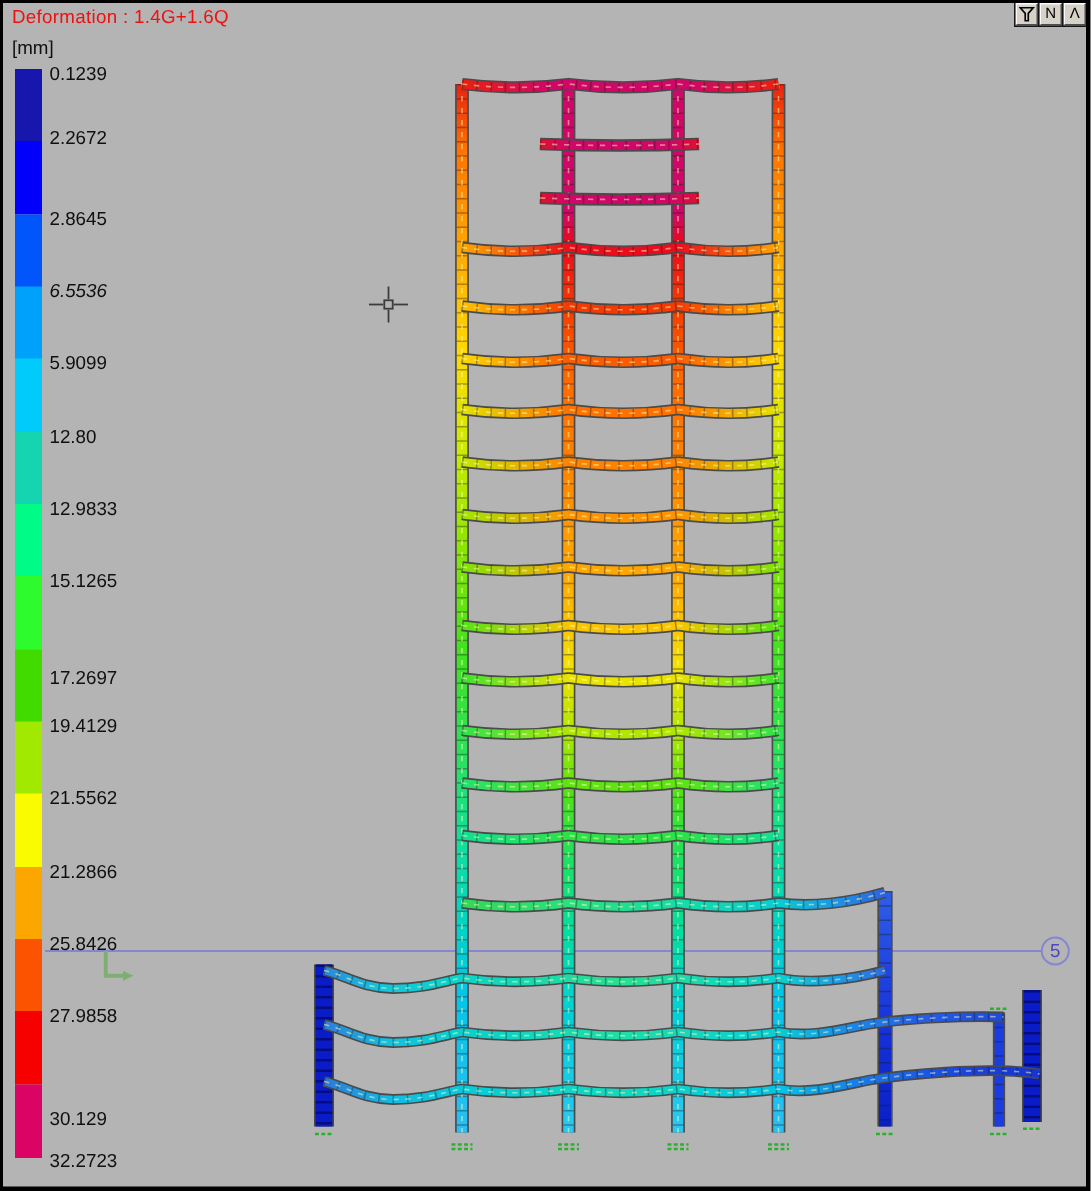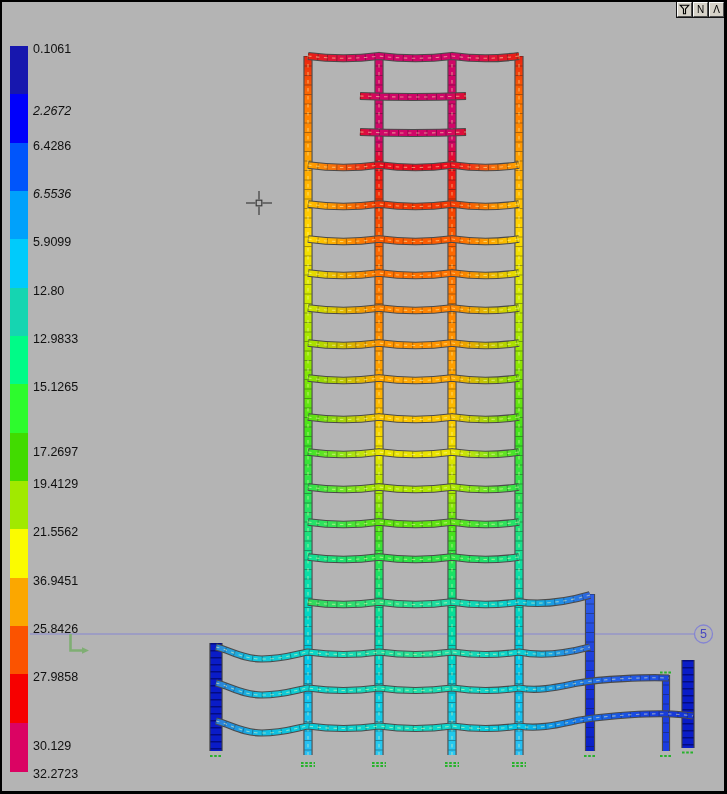--- a/index.html
+++ b/index.html
@@ -318,49 +318,53 @@
       <path d="M82,647.2 L89,650.5 L82,653.8 Z" fill="#7fae73"></path>
       <g stroke="#3c3c3c" stroke-width="1.2" fill="none">
         <line x1="246" y1="203" x2="255.5" y2="203"></line>
         <line x1="262.5" y1="203" x2="272" y2="203"></line>
         <line x1="259" y1="191" x2="259" y2="199.5"></line>
         <line x1="259" y1="206.5" x2="259" y2="215"></line>
         <rect x="256.2" y="200.2" width="5.6" height="5.6"></rect>
       </g>
     </svg>
 
+  <div class="header">
+    <div class="title" id="hdr-title" style="color: rgb(238, 17, 17);">Deformation : 1.4G+1.6Q</div>
+    <div class="units">[mm]</div>
+  </div>
 
   <div id="legend">
       <div class="legend-block" style="top: 46px; height: 48.9333px; background: rgb(23, 23, 174);"></div>
       <div class="legend-block" style="top: 94.3333px; height: 48.9333px; background: rgb(0, 0, 251);"></div>
       <div class="legend-block" style="top: 142.667px; height: 48.9333px; background: rgb(0, 85, 251);"></div>
       <div class="legend-block" style="top: 191px; height: 48.9333px; background: rgb(0, 161, 251);"></div>
       <div class="legend-block" style="top: 239.333px; height: 48.9333px; background: rgb(0, 203, 251);"></div>
       <div class="legend-block" style="top: 287.667px; height: 48.9333px; background: rgb(21, 213, 177);"></div>
       <div class="legend-block" style="top: 336px; height: 48.9333px; background: rgb(0, 251, 135);"></div>
       <div class="legend-block" style="top: 384.333px; height: 48.9333px; background: rgb(45, 251, 45);"></div>
       <div class="legend-block" style="top: 432.667px; height: 48.9333px; background: rgb(65, 219, 0);"></div>
       <div class="legend-block" style="top: 481px; height: 48.9333px; background: rgb(161, 233, 0);"></div>
       <div class="legend-block" style="top: 529.333px; height: 48.9333px; background: rgb(251, 251, 0);"></div>
       <div class="legend-block" style="top: 577.667px; height: 48.9333px; background: rgb(251, 167, 0);"></div>
       <div class="legend-block" style="top: 626px; height: 48.9333px; background: rgb(251, 83, 0);"></div>
       <div class="legend-block" style="top: 674.333px; height: 48.9333px; background: rgb(247, 0, 0);"></div>
       <div class="legend-block" style="top: 722.667px; height: 48.9333px; background: rgb(219, 3, 99);"></div>
-      <div class="legend-label" style="top: 43px;">0.1061</div>
-      <div class="legend-label" style="top: 105px; font-style: italic;">2.2672</div>
-      <div class="legend-label" style="top: 139.667px;">6.4286</div>
+      <div class="legend-label" style="top: 43px;">0.1239</div>
+      <div class="legend-label" style="top: 86px;">2.2672</div>
+      <div class="legend-label" style="top: 139.667px;">2.8645</div>
       <div class="legend-label" style="top: 188px; font-style: italic;">6.5536</div>
       <div class="legend-label" style="top: 236.333px;">5.9099</div>
       <div class="legend-label" style="top: 284.667px;">12.80</div>
       <div class="legend-label" style="top: 333px;">12.9833</div>
       <div class="legend-label" style="top: 381.333px; text-align: right;">15.1265</div>
       <div class="legend-label" style="top: 446px;">17.2697</div>
       <div class="legend-label" style="top: 478px;">19.4129</div>
       <div class="legend-label" style="top: 526.333px;">21.5562</div>
-      <div class="legend-label" style="top: 574.667px;">36.9451</div>
+      <div class="legend-label" style="top: 574.667px;">21.2866</div>
       <div class="legend-label" style="top: 623px;">25.8426</div>
       <div class="legend-label" style="top: 671.333px;">27.9858</div>
       <div class="legend-label" style="top: 740px;">30.129</div>
       <div class="legend-label" style="top: 768px;">32.2723</div>
     </div>
 
   <div class="toolbar" id="toolbar">
       <button class="tbtn">
         <svg width="11" height="11" viewBox="0 0 14 14">
           <path d="M1.5 1.5 h11 l-4.2 4.8 v6.2 h-2.6 v-6.2 z" fill="none" stroke="#000" stroke-width="1.4"></path>

